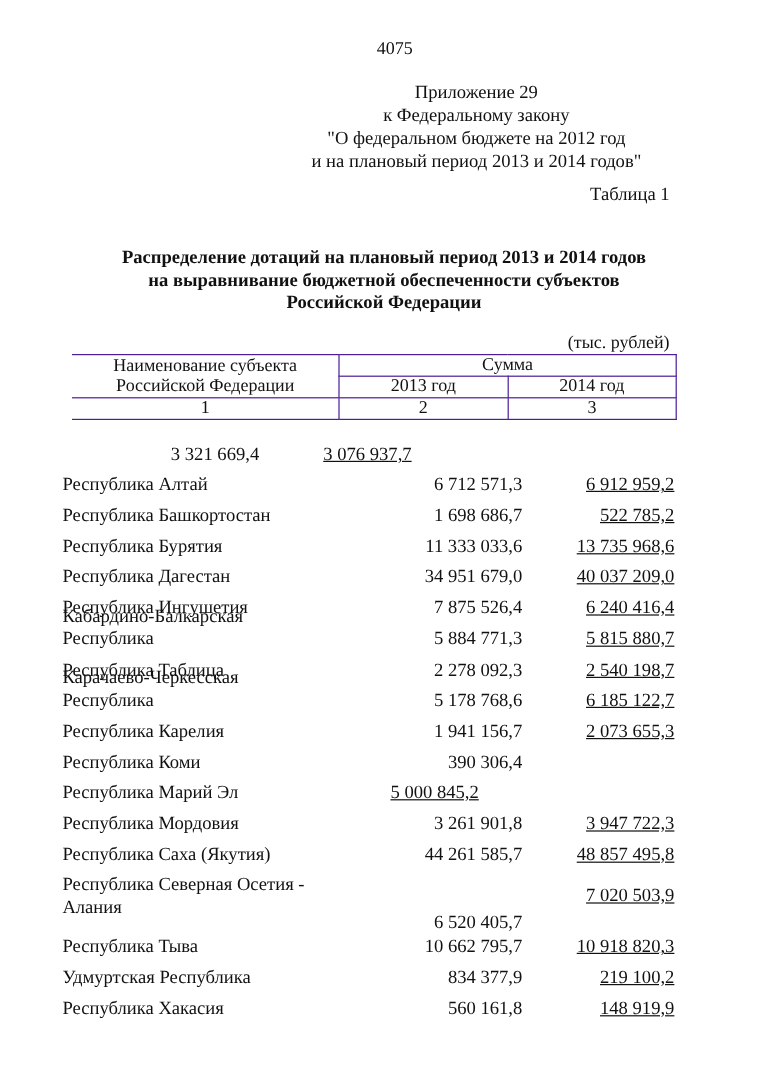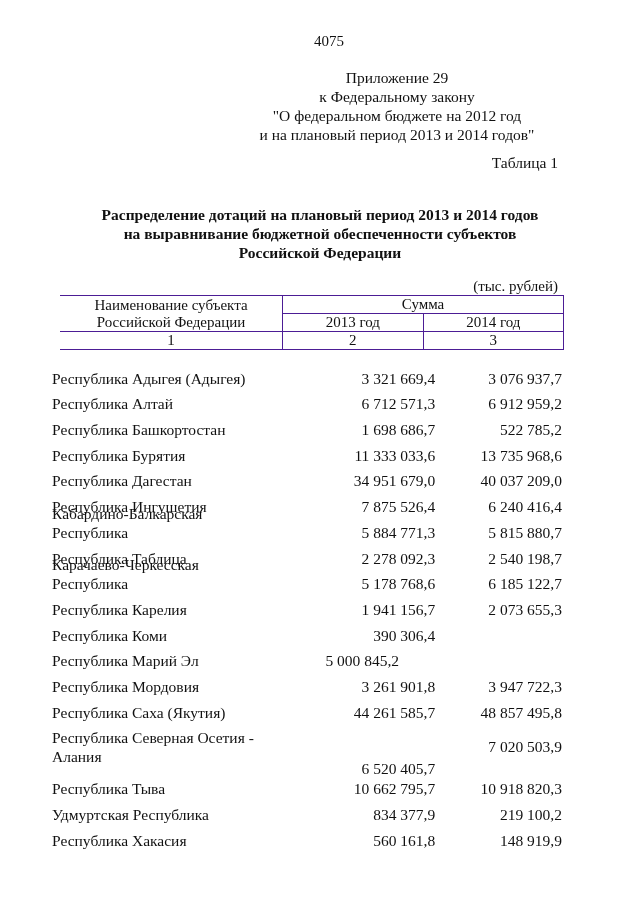--- a/index.html
+++ b/index.html
@@ -16,21 +16,21 @@
     position: absolute; left: 60px; top: 295px; width: 504px;
     border-collapse: collapse; font-size: 15px;
   }
   table.hdr td { border: 1px solid #4c1d95; text-align: center; padding: 0; line-height: 17px; }
   table.hdr td.name-h { width: 222px; border-left: none; }
   .rows { position: absolute; left: 52px; top: 362px; width: 510px; }
   .row { display: flex; align-items: flex-end; height: 25.7px; font-size: 15.5px; }
   .row.tall { height: 51px; align-items: center; }
   .row .n { width: 220px; line-height: 19px; }
   .row .v1 { width: 164px; text-align: right; margin-top: 44px; }
-  .row .v2 { width: 127px; text-align: right; }
+  .row .v2 { width: 127px; text-align: right; text-decoration: underline; }
 </style>
 </head>
 <body>
 
 <div class="page-number">4075</div>
 
 <div class="appendix">
   <div>Приложение 29</div>
   <div>к Федеральному закону</div>
   <div>"О федеральном бюджете на 2012 год</div>
@@ -63,21 +63,20 @@
   <tr>
     <td class="name-h">1</td>
     <td>2</td>
     <td>3</td>
   </tr>
 </tbody>
   </table>
 
 <div class="rows" id="rows">
     <div class="row">
-      <div class="n">Республика Адыгея (Адыгея)</div>
       <div class="v1">3 321 669,4</div>
       <div class="v2">3 076 937,7</div>
     </div>
     <div class="row">
       <div class="n">Республика Алтай</div>
       <div class="v1">6 712 571,3</div>
       <div class="v2">6 912 959,2</div>
     </div>
     <div class="row">
       <div class="n">Республика Башкортостан</div>

